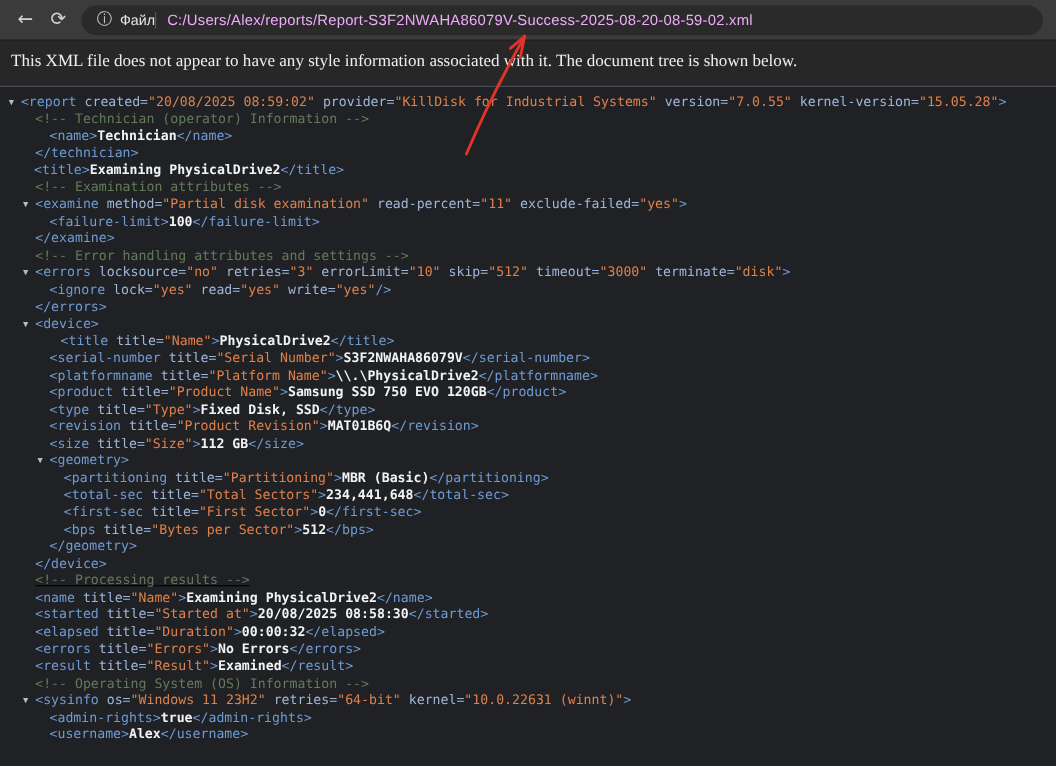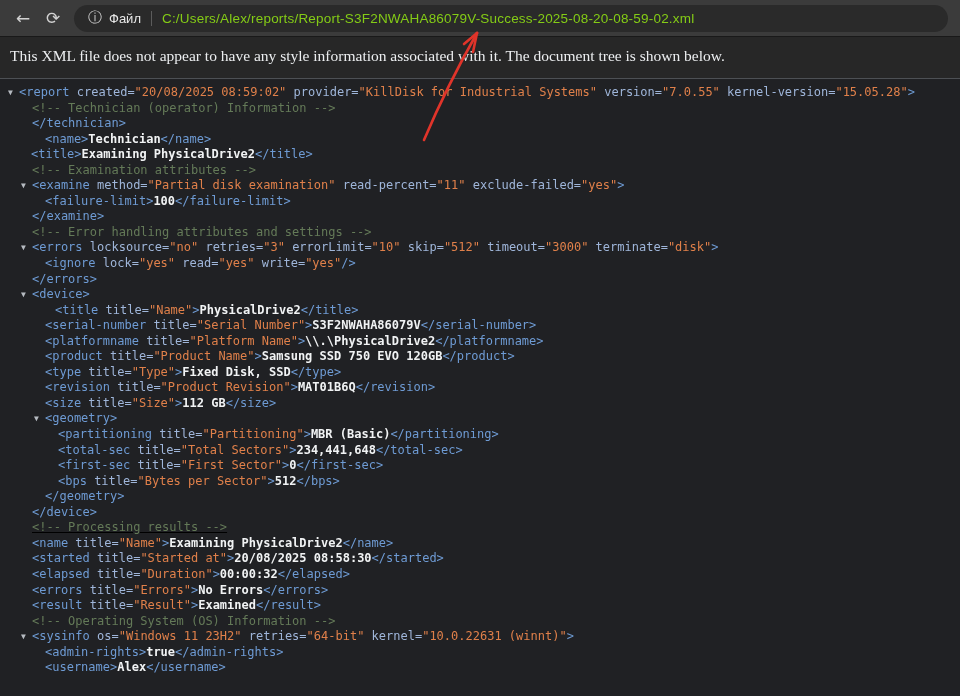--- a/index.html
+++ b/index.html
@@ -29,24 +29,24 @@
   .url-pill {
     flex: 1 1 auto;
     height: 27px;
     margin-left: 6px; margin-right: 4px;
     background: var(--urlbar_bg, #2a2a2a);
     border-radius: 14px;
     display: flex; align-items: center;
     padding: 0 14px;
   }
   .info-icon { color: #cfcfcf; font-size: 14px; margin-right: 7px; font-family: "DejaVu Sans", sans-serif; }
-  .site-label { color: #e8e8e8; font-size: 13px; margin-right: 10px; }
+  .site-label { color: #e8e8e8; font-size: 13px; margin-right: 0; }
   .pill-divider { width: 1px; height: 15px; background: #5c5c5c; margin-right: 10px; }
   .url-text {
-    color: #84cc16; font-size: 13.5px; letter-spacing: 0.2px;
+    color: #f0abfc; font-size: 13.5px; letter-spacing: 0.2px;
     white-space: nowrap; overflow: hidden;
   }
 
   
   .notice-bar {
     background: var(--notice_bg, #272727);
     border-bottom: 1px solid #4d5054;
     padding: 10px 10px 13px 10px;
     font-family: "Liberation Serif", serif;
     font-size: 15.5px;
@@ -98,22 +98,22 @@
   </div>
 </div>
 
 <div class="notice-bar">
   <span>This XML file does not appear to have any style information associated with it. The document tree is shown below.</span>
 </div>
 
 <div class="xml-tree">
     <div class="xml-line" style="padding-left: 8px;"><span class="arrow">▼</span><span class="t-tag">&lt;report</span><span class="t-attr"> created=</span><span class="t-val">"20/08/2025 08:59:02"</span><span class="t-attr"> provider=</span><span class="t-val">"KillDisk for Industrial Systems"</span><span class="t-attr"> version=</span><span class="t-val">"7.0.55"</span><span class="t-attr"> kernel-version=</span><span class="t-val">"15.05.28"</span><span class="t-tag">&gt;</span></div>
     <div class="xml-line" style="padding-left: 21px;"><span class="arrow-space"></span><span class="t-comment">&lt;!-- Technician (operator) Information --&gt;</span></div>
+    <div class="xml-line" style="padding-left: 34px;"><span class="arrow-space"></span><span class="t-tag">&lt;name&gt;</span><span class="t-text">Technician</span><span class="t-tag">&lt;/name&gt;</span></div>
     <div class="xml-line" style="padding-left: 21px;"><span class="arrow-space"></span><span class="t-tag">&lt;/technician&gt;</span></div>
-    <div class="xml-line" style="padding-left: 34px;"><span class="arrow-space"></span><span class="t-tag">&lt;name&gt;</span><span class="t-text">Technician</span><span class="t-tag">&lt;/name&gt;</span></div>
     <div class="xml-line" style="padding-left: 20px;"><span class="arrow-space"></span><span class="t-tag">&lt;title&gt;</span><span class="t-text">Examining PhysicalDrive2</span><span class="t-tag">&lt;/title&gt;</span></div>
     <div class="xml-line" style="padding-left: 21px;"><span class="arrow-space"></span><span class="t-comment">&lt;!-- Examination attributes --&gt;</span></div>
     <div class="xml-line" style="padding-left: 21px;"><span class="arrow">▼</span><span class="t-tag">&lt;examine</span><span class="t-attr"> method=</span><span class="t-val">"Partial disk examination"</span><span class="t-attr"> read-percent=</span><span class="t-val">"11"</span><span class="t-attr"> exclude-failed=</span><span class="t-val">"yes"</span><span class="t-tag">&gt;</span></div>
     <div class="xml-line" style="padding-left: 34px;"><span class="arrow-space"></span><span class="t-tag">&lt;failure-limit&gt;</span><span class="t-text">100</span><span class="t-tag">&lt;/failure-limit&gt;</span></div>
     <div class="xml-line" style="padding-left: 21px;"><span class="arrow-space"></span><span class="t-tag">&lt;/examine&gt;</span></div>
     <div class="xml-line" style="padding-left: 21px;"><span class="arrow-space"></span><span class="t-comment">&lt;!-- Error handling attributes and settings --&gt;</span></div>
     <div class="xml-line" style="padding-left: 21px;"><span class="arrow">▼</span><span class="t-tag">&lt;errors</span><span class="t-attr"> locksource=</span><span class="t-val">"no"</span><span class="t-attr"> retries=</span><span class="t-val">"3"</span><span class="t-attr"> errorLimit=</span><span class="t-val">"10"</span><span class="t-attr"> skip=</span><span class="t-val">"512"</span><span class="t-attr"> timeout=</span><span class="t-val">"3000"</span><span class="t-attr"> terminate=</span><span class="t-val">"disk"</span><span class="t-tag">&gt;</span></div>
     <div class="xml-line" style="padding-left: 34px;"><span class="arrow-space"></span><span class="t-tag">&lt;ignore</span><span class="t-attr"> lock=</span><span class="t-val">"yes"</span><span class="t-attr"> read=</span><span class="t-val">"yes"</span><span class="t-attr"> write=</span><span class="t-val">"yes"</span><span class="t-tag">/&gt;</span></div>
     <div class="xml-line" style="padding-left: 21px;"><span class="arrow-space"></span><span class="t-tag">&lt;/errors&gt;</span></div>
     <div class="xml-line" style="padding-left: 21px;"><span class="arrow">▼</span><span class="t-tag">&lt;device&gt;</span></div>

